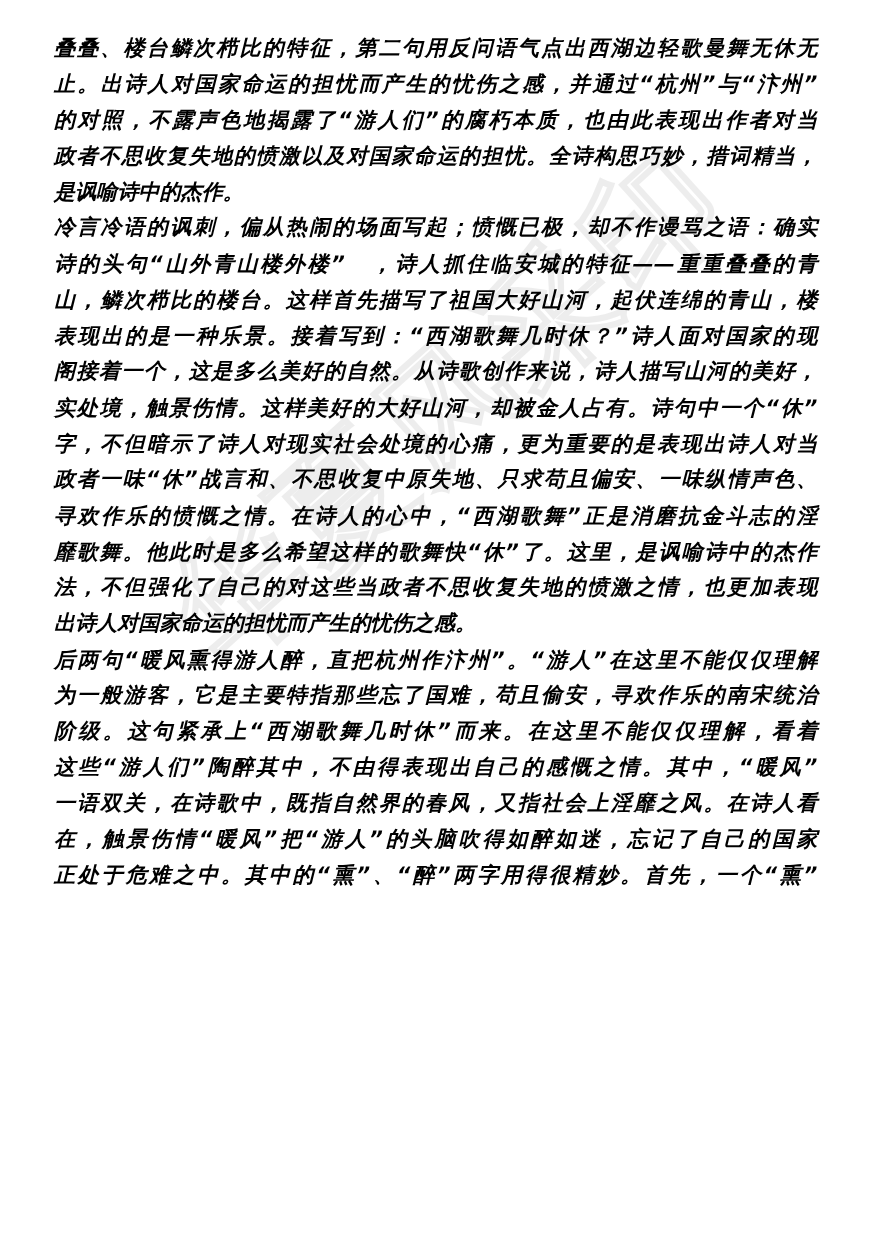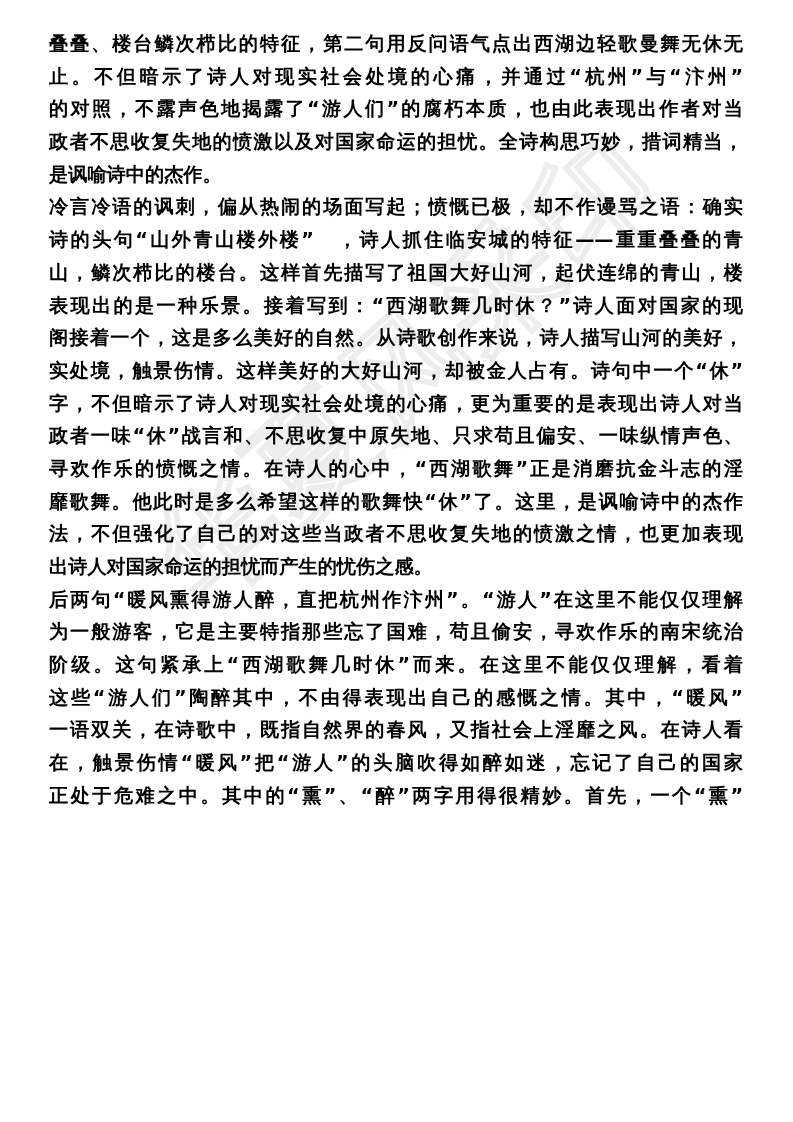--- a/index.html
+++ b/index.html
@@ -12,20 +12,21 @@
       height: 1122px;
       position: relative;
       overflow: hidden;
       font-family: "DejaVu Sans", "Liberation Sans", sans-serif;
     }
     .page {
       position: absolute;
       left: 49px;
       top: 28px;
       width: 694px;
+      font-style: italic;
     }
     .line {
       display: block;
       height: 32.7px;
       line-height: 32.7px;
       font-size: 19.2px;
       font-weight: bold;
       color: #000000;
       white-space: nowrap;
       text-align: justify;
@@ -53,21 +54,21 @@
   </style>
 </head>
 <body>
 
 <div class="watermark">华夏风采印</div>
 
 <div class="page">
 
   <div>
     <span class="line">叠叠、楼台鳞次栉比的特征，第二句用反问语气点出西湖边轻歌曼舞无休无</span>
-    <span class="line">止。不但暗示了诗人对现实社会处境的心痛，并通过“杭州”与“汴州”</span>
+    <span class="line">止。出诗人对国家命运的担忧而产生的忧伤之感，并通过“杭州”与“汴州”</span>
     <span class="line">的对照，不露声色地揭露了“游人们”的腐朽本质，也由此表现出作者对当</span>
     <span class="line">政者不思收复失地的愤激以及对国家命运的担忧。全诗构思巧妙，措词精当，</span>
     <span class="line last">是讽喻诗中的杰作。</span>
     <span class="line">冷言冷语的讽刺，偏从热闹的场面写起；愤慨已极，却不作谩骂之语：确实</span>
   </div>
 
   <div>
     <span class="line">诗的头句“山外青山楼外楼”　，诗人抓住临安城的特征——重重叠叠的青</span>
     <span class="line">山，鳞次栉比的楼台。这样首先描写了祖国大好山河，起伏连绵的青山，楼</span>
     <span class="line">表现出的是一种乐景。接着写到：“西湖歌舞几时休？”诗人面对国家的现</span>

